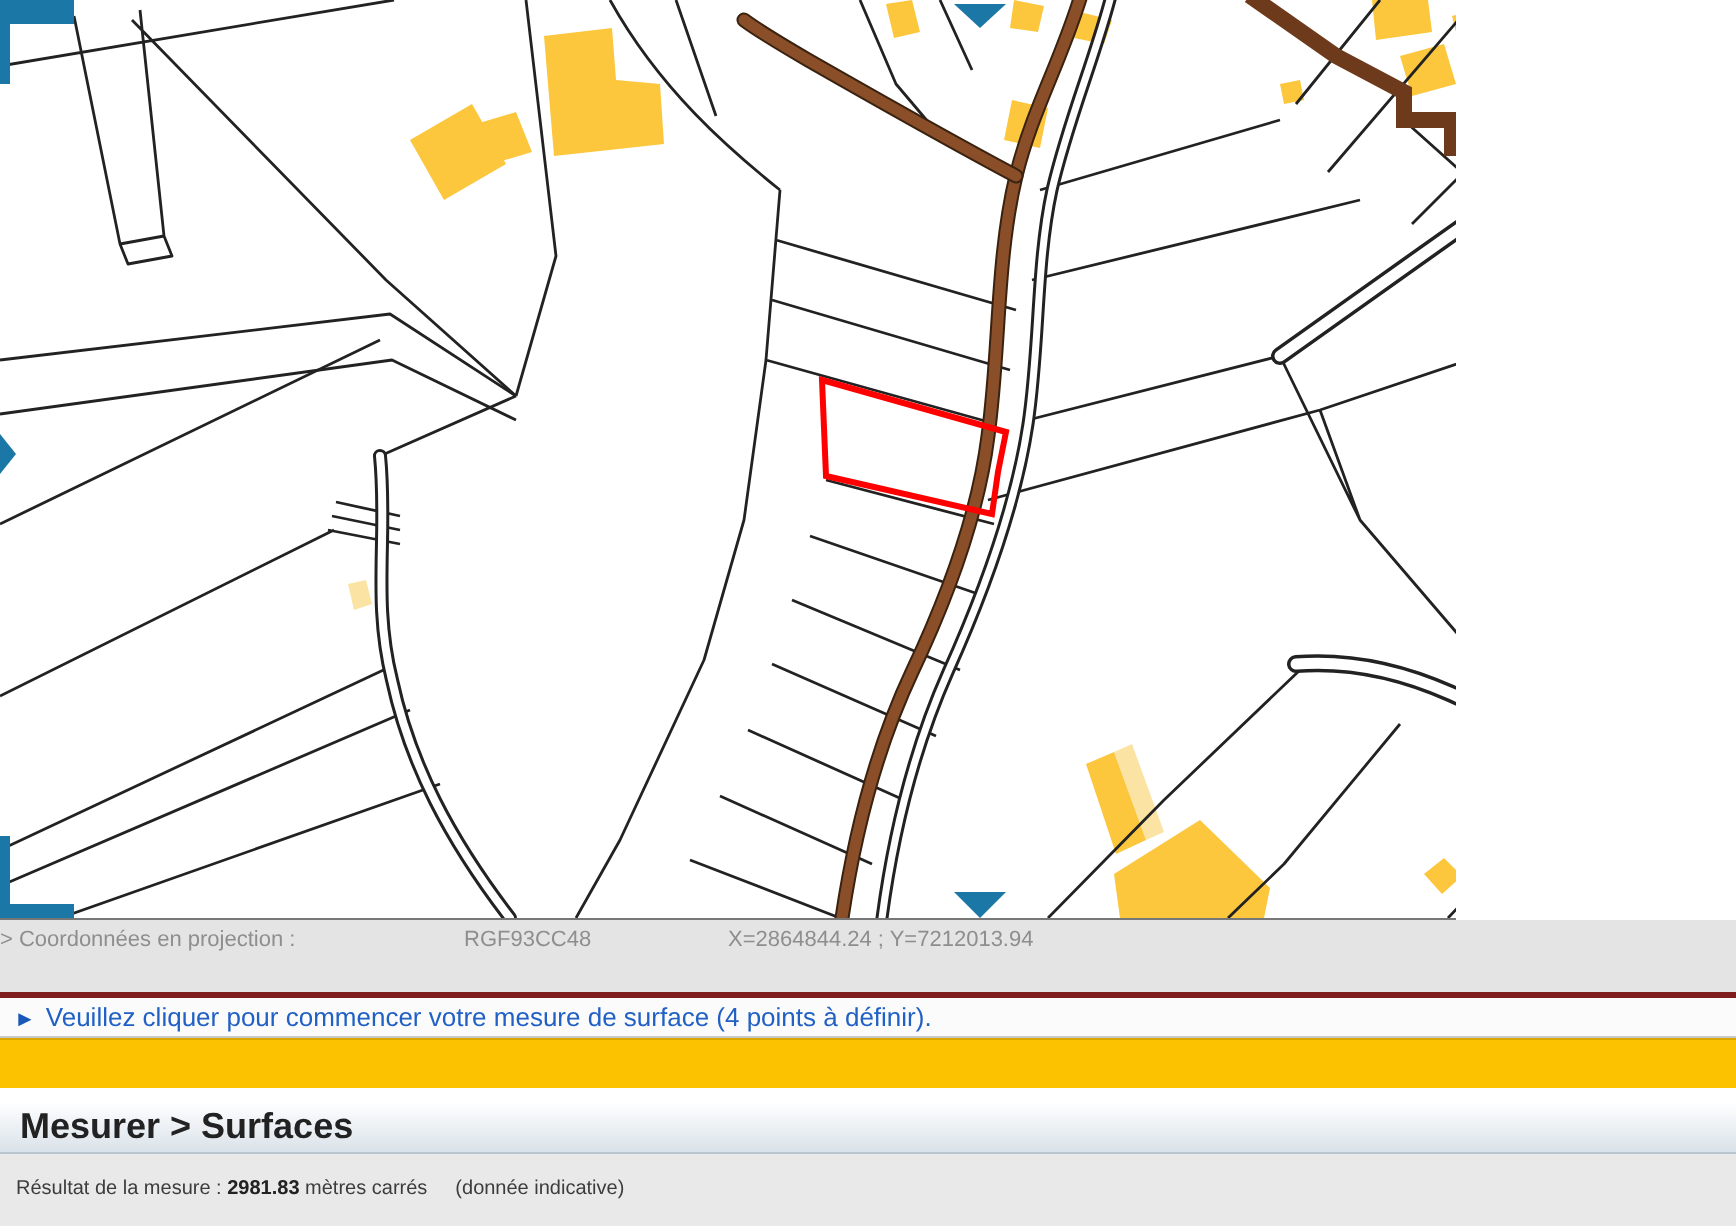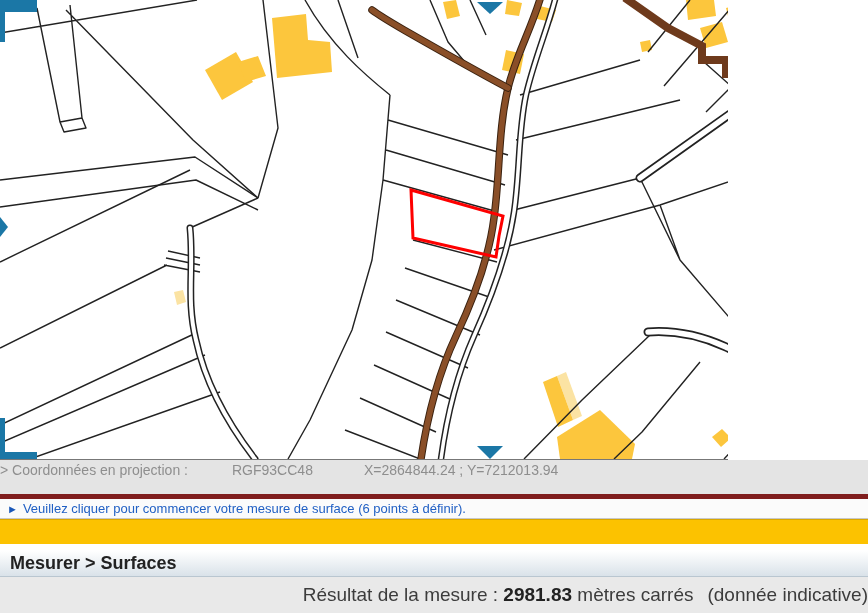--- a/index.html
+++ b/index.html
@@ -3,37 +3,37 @@
 <meta charset="utf-8">
 <style>
   html,body{margin:0;padding:0;background:#fff;width:868px;height:613px;overflow:hidden;
     font-family:"Liberation Sans", sans-serif;}
   .app{width:868px;height:613px;display:flex;flex-direction:column;}
   
   .map-wrap{position:relative;width:728px;height:460px;background:#fff;overflow:hidden;
     border-bottom:1px solid #777;box-sizing:border-box;}
   .map-wrap svg{display:block;}
   
-  .coords{height:39px;background:#e4e4e4;border-bottom:5px solid #7f1d1d;box-sizing:border-box;
-    color:#8e8e8e;font-size:14px;line-height:18px;padding-top:1px;}
+  .coords{height:39px;background:#e4e4e4;border-bottom:3px solid #7f1d1d;box-sizing:border-box;
+    color:#8e8e8e;font-size:11px;line-height:18px;padding-top:1px;}
   .coords .row{display:grid;grid-template-columns:232px 132px 1fr;white-space:nowrap;overflow:hidden;}
   
   .msg{height:20px;background:#fbfbfb;border-bottom:1px solid #c8c8c8;box-sizing:border-box;
     color:#2160c4;font-size:13px;line-height:19px;padding-left:7px;white-space:nowrap;overflow:hidden;}
   .msg .arrow{color:#1a57b8;font-size:11px;margin-right:5px;}
   
   .ybar{height:25px;background:#fcc200;border-top:1px solid #d9a700;box-sizing:border-box;}
   .gap{height:6px;background:#ffffff;}
   
   .crumb{height:27px;background:linear-gradient(#ffffff,#d9e2e9);border-top:1px solid #ffffff;
     border-bottom:1px solid #b9c6d0;box-sizing:border-box;color:#222;font-weight:bold;
     font-size:18px;line-height:25px;padding-left:10px;}
   
-  .result{flex:1;background:#e9e9e9;color:#3c3c3c;font-size:19px;line-height:36px;
-    padding-left:8px;white-space:nowrap;overflow:hidden;text-align:right;}
+  .result{flex:1;background:#e9e9e9;color:#3c3c3c;font-size:10px;line-height:36px;
+    padding-left:8px;white-space:nowrap;overflow:hidden;}
   .result b{color:#222;}
   .result .note{margin-left:14px;}
 </style>
 </head>
 <body>
 
 <div class="app">
 
   <div class="map-wrap">
     <svg width="868" height="460" viewBox="0 0 868 460">
@@ -135,21 +135,21 @@
 
   <div class="coords">
     <div class="row">
       <span>&gt; Coordonnées en projection :</span>
       <span>RGF93CC48</span>
       <span>X=2864844.24 ; Y=7212013.94</span>
     </div>
   </div>
 
   <div class="msg">
-    <span class="arrow">►</span><span>Veuillez cliquer pour commencer votre mesure de surface (6 points à définir).</span>
+    <span class="arrow">►</span><span>Veuillez cliquer pour commencer votre mesure de surface (4 points à définir).</span>
   </div>
 
   <div class="ybar"></div>
   <div class="gap"></div>
 
   <div class="crumb">
     <span>Mesurer &gt; Surfaces</span>
   </div>
 
   <div class="result">

